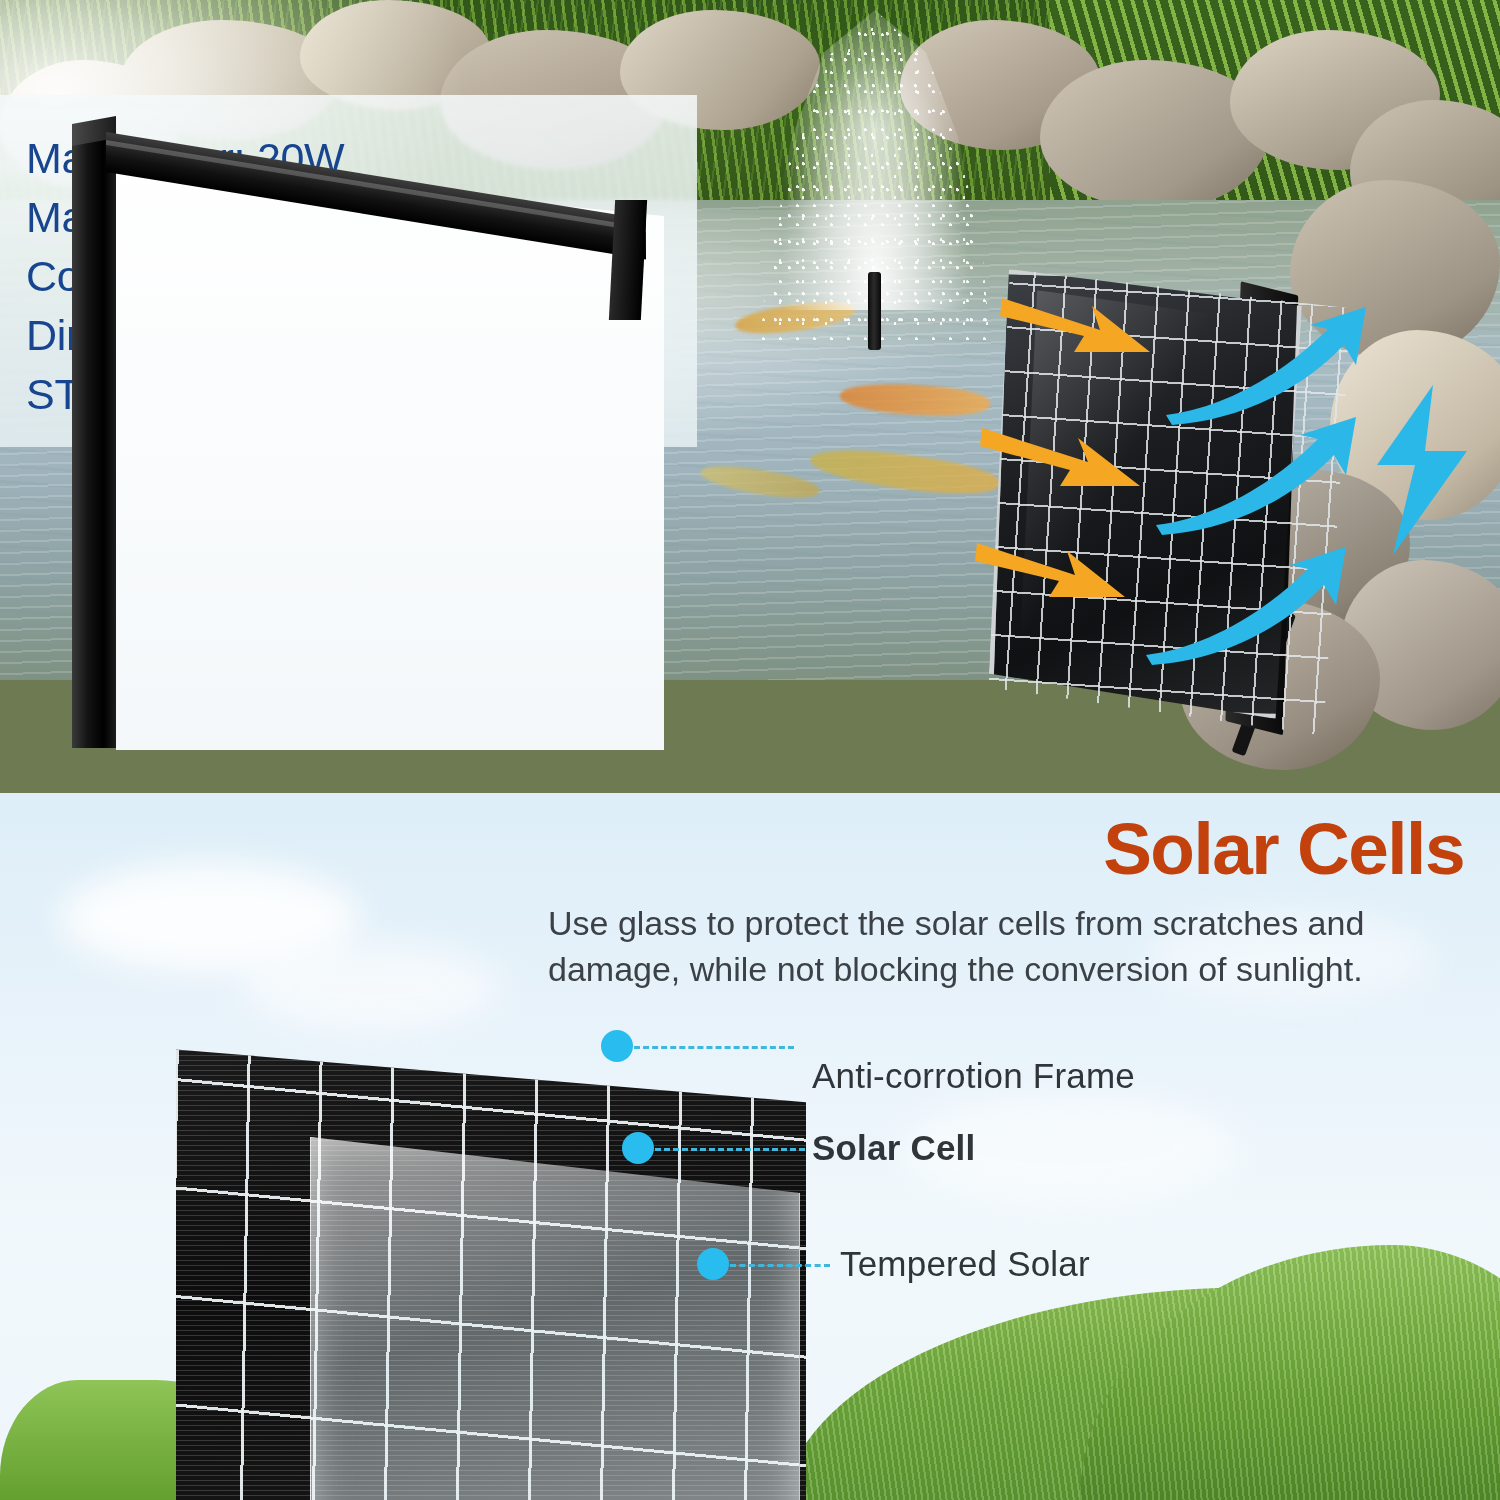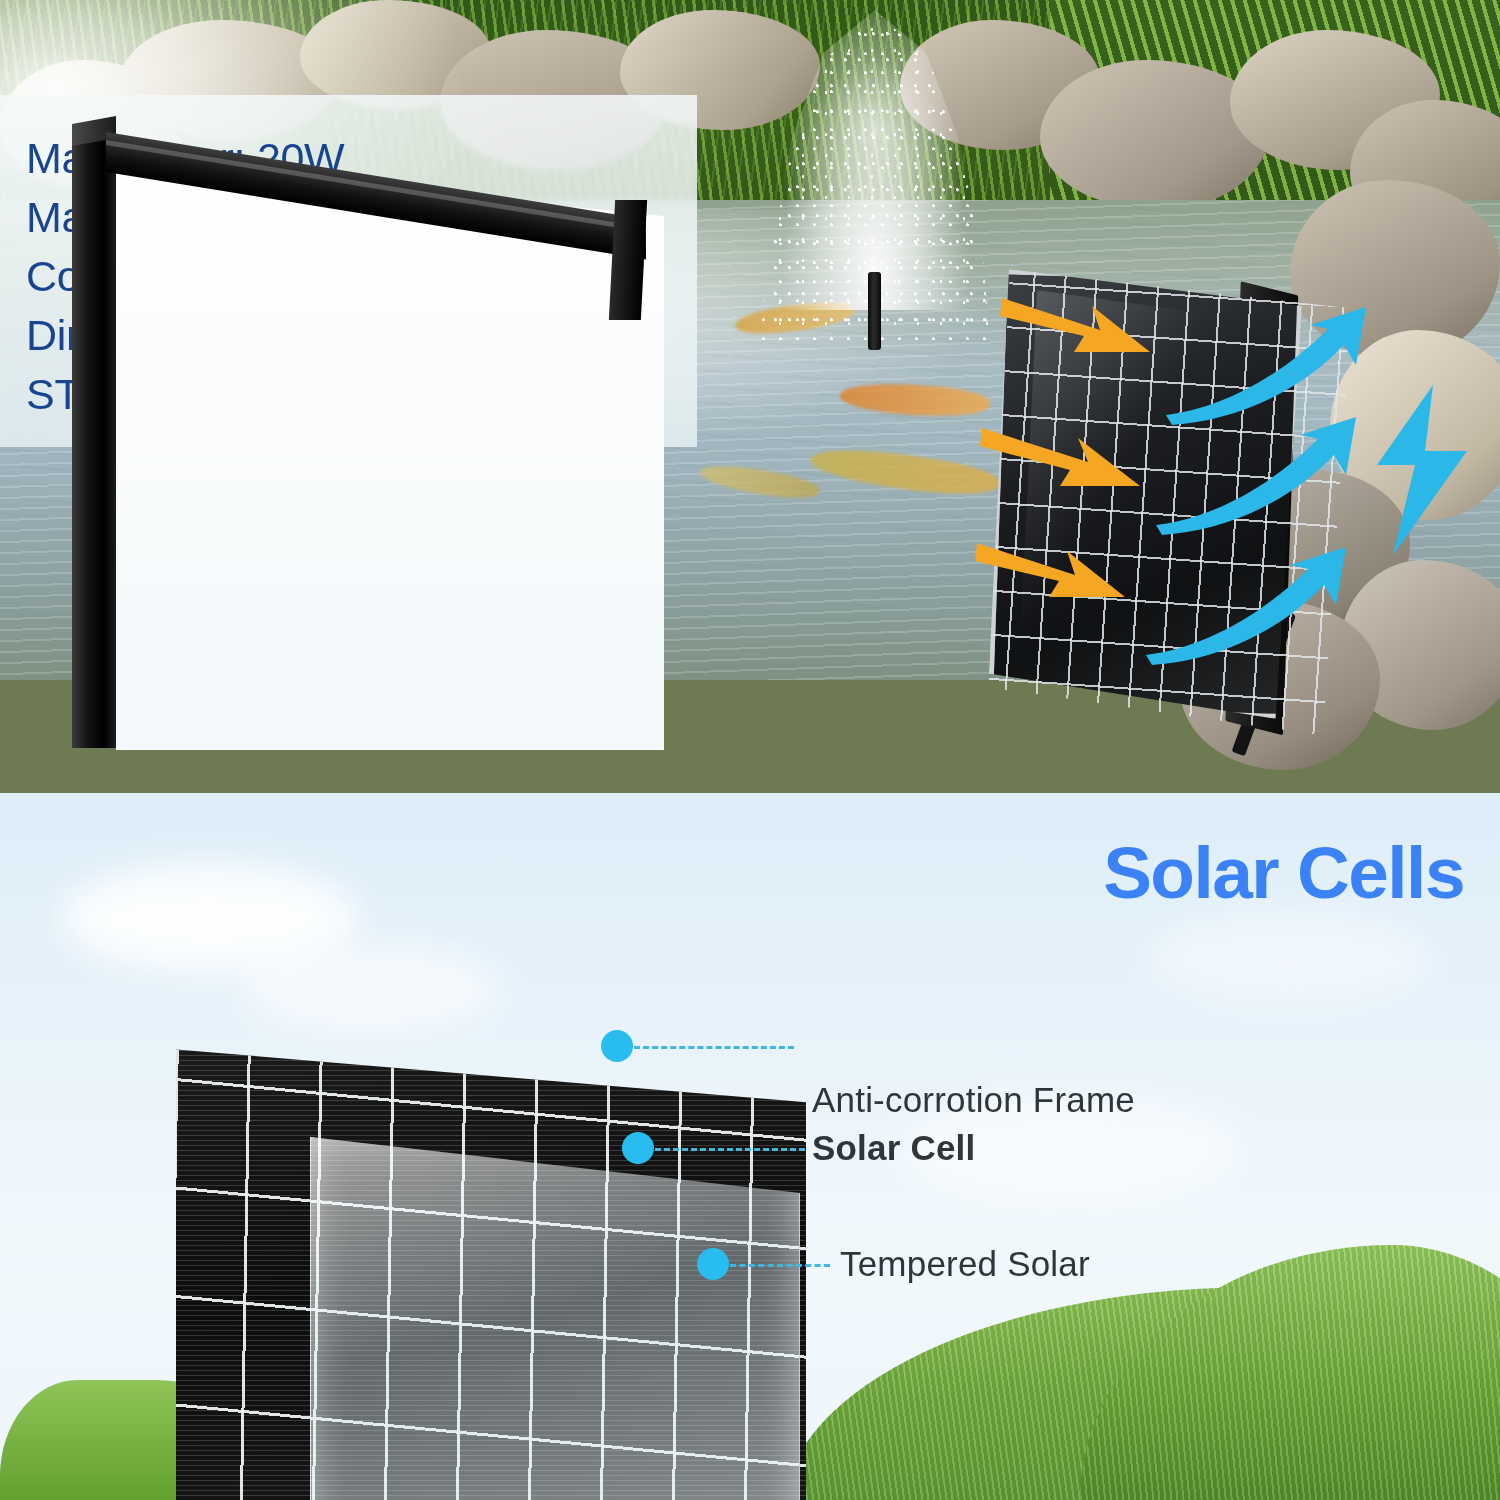--- a/index.html
+++ b/index.html
@@ -147,21 +147,21 @@
       clip-path:polygon(0% 0%, 100% 14%, 100% 100%, 0% 100%);
       box-shadow:inset 0 0 40px rgba(255,255,255,.5); }
 
   
   .dot{ position:absolute; width:32px; height:32px; border-radius:50%;
         background:#29BDEF; }
   .dline{ position:absolute; height:0; border-top:3px dashed #3FB6DC; }
   .clabel{ position:absolute; color:#2f3539; font-size:35px; font-weight:300;
         letter-spacing:.2px; white-space:nowrap; }
 
-  .sc-title{ position:absolute; right:36px; top:836px; color:#3b82f6;
+  .sc-title{ position:absolute; right:36px; top:812px; color:#c2410c;
         font-size:73px; font-weight:700; letter-spacing:-1.5px; line-height:1; }
   .sc-sub{ position:absolute; left:548px; top:900px; width:920px; text-align:left;
         color:#3b4146; font-size:34px; font-weight:300; line-height:1.36; }
 </style>
 </head>
 <body>
 
 <div class="page">
 
   <div class="top-scene">
@@ -278,30 +278,31 @@
       <div class="cell-lines"></div>
       <div class="cell-grid"></div>
     </div>
 
     <div class="glass"></div>
   </div>
 
   <div>
     <div class="dot" style="left:601px;top:1030px;"></div>
     <div class="dline" style="left:634px;top:1046px;width:160px;"></div>
-    <div class="clabel" style="left:812px;top:1080px;">Anti-corrotion Frame</div>
+    <div class="clabel" style="left:812px;top:1056px;">Anti-corrotion Frame</div>
   </div>
 
   <div>
     <div class="dot" style="left:622px;top:1132px;"></div>
     <div class="dline" style="left:655px;top:1148px;width:150px;"></div>
     <div class="clabel" style="left:812px;top:1128px;font-weight:bold;">Solar Cell</div>
   </div>
 
   <div>
     <div class="dot" style="left:697px;top:1248px;"></div>
     <div class="dline" style="left:730px;top:1264px;width:100px;"></div>
     <div class="clabel" style="left:840px;top:1244px;">Tempered Solar</div>
   </div>
 
   <div class="sc-title">Solar Cells</div>
+  <div class="sc-sub">Use glass to protect the solar cells from scratches and damage, while not blocking the conversion of sunlight.</div>
 
 </div>
 
 </body></html>

